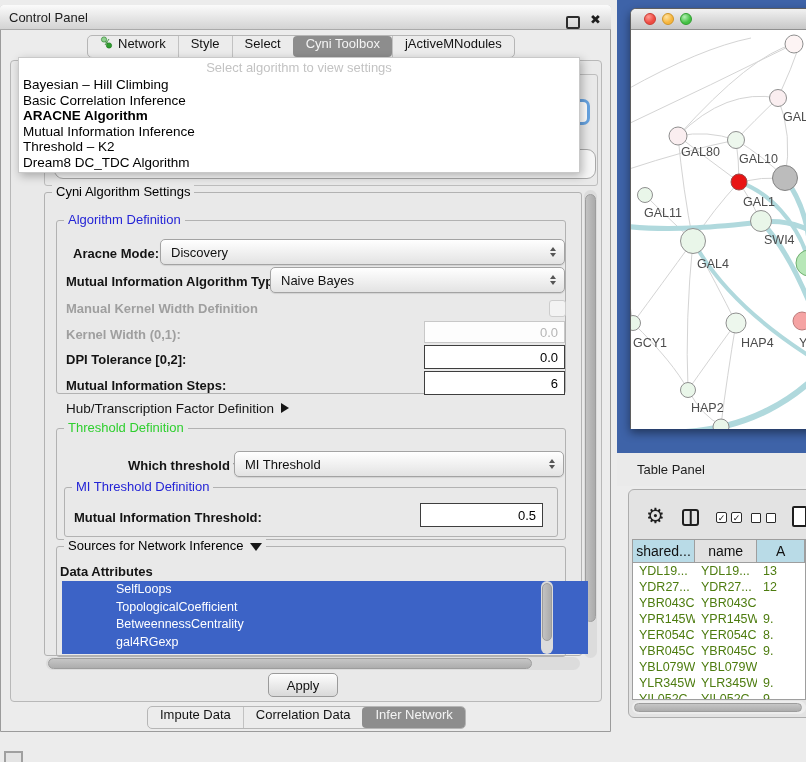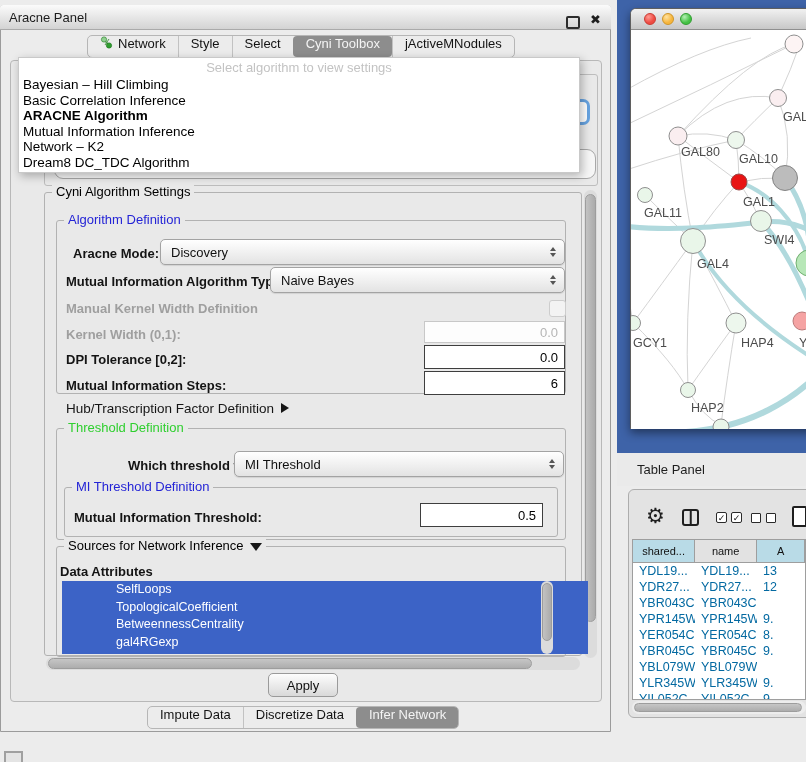--- a/index.html
+++ b/index.html
@@ -103,35 +103,35 @@
   .colico{width:17px;height:17px;border:2.5px solid #1f1f1f;border-radius:3px;box-sizing:border-box;position:relative;}
   .colico::after{content:"";position:absolute;left:50%;top:0;width:2.5px;height:100%;background:#1f1f1f;transform:translateX(-50%);}
   .cbx{width:11px;height:11px;border:1.5px solid #2a2a2a;border-radius:2px;background:#fff;
       font-size:9px;line-height:10px;text-align:center;color:#111;box-sizing:border-box;}
   .sqr{width:10px;height:10px;border:1.5px solid #2a2a2a;border-radius:1px;background:#fff;box-sizing:border-box;}
   .docico{width:15px;height:21px;border:2px solid #1f1f1f;border-radius:2px;background:#fff;box-sizing:border-box;}
 
   .table{left:632px;top:539px;width:174px;height:161px;background:#fff;border:1px solid #9e9e9e;
       overflow:hidden;box-sizing:border-box;}
   .thead{display:flex;height:22px;border-bottom:1px solid #9e9e9e;}
-  .th{font-size:11px;color:#111;display:flex;align-items:center;justify-content:center;
+  .th{font-size:14px;color:#111;display:flex;align-items:center;justify-content:center;
       border-right:1px solid #9e9e9e;box-sizing:border-box;}
   .th.cyan{background:#b9dbe7;}
   .th.gray{background:#e2e2e2;}
   .trow{display:flex;height:16px;align-items:center;}
-  .td{font-size:12.5px;color:#0369a1;padding-left:6px;white-space:nowrap;overflow:hidden;box-sizing:border-box;}
+  .td{font-size:12.5px;color:#4d7c0f;padding-left:6px;white-space:nowrap;overflow:hidden;box-sizing:border-box;}
 </style>
 </head>
 <body>
 
 <div class="page">
 
   <div class="abs cp"></div>
   <div class="abs cp-title">
-    <span class="t">Aracne Panel</span>
+    <span class="t">Control Panel</span>
     <span class="icon-float"></span>
     <span class="icon-close">✖</span>
   </div>
 
   <div class="abs seg" style="left:87px;top:35px;">
     <div class="tab">
       <svg class="net-ico" viewBox="0 0 13 13">
         <line x1="4" y1="4" x2="9" y2="9" stroke="#4a9a4a" stroke-width="1.4"></line>
         <line x1="9" y1="3" x2="5" y2="9" stroke="#4a9a4a" stroke-width="1"></line>
         <circle cx="4" cy="3.5" r="2.6" fill="#8fd08f" stroke="#3f8f3f" stroke-width="0.8"></circle>
@@ -160,21 +160,21 @@
   <div class="abs hid-field">
     <span>gal-filtered sif default node</span>
   </div>
 
   <div class="abs dd">
     <div class="ph">Select algorithm to view settings</div>
     <div class="it">Bayesian – Hill Climbing</div>
     <div class="it">Basic Correlation Inference</div>
     <div class="it bold">ARACNE Algorithm</div>
     <div class="it">Mutual Information Inference</div>
-    <div class="it">Network – K2</div>
+    <div class="it">Threshold – K2</div>
     <div class="it">Dream8 DC_TDC Algorithm</div>
   </div>
 
   <div class="abs group" style="left:44px;top:192px;width:536px;height:462px;"></div>
   <div class="abs glabel" style="left:52px;top:185px;">Cyni Algorithm Settings</div>
 
   <div class="abs track-v" style="left:584px;top:190px;width:13px;height:468px;">
     <div class="thumb" style="position:absolute;left:1px;top:4px;width:11px;height:428px;"></div>
   </div>
   <div class="abs track-h" style="left:46px;top:657px;width:534px;height:13px;">
@@ -262,21 +262,21 @@
 
   <div class="abs btn" style="left:268px;top:673px;width:70px;height:24px;">
     <span>Apply</span>
   </div>
 
   <div class="abs seg" style="left:147px;top:706px;">
     <div class="tab">
         <span>Impute Data</span>
       </div>
     <div class="tab">
-        <span>Discretize Data</span>
+        <span>Correlation Data</span>
       </div>
     <div class="tab sel">
         <span>Infer Network</span>
       </div>
   </div>
 
   <div class="abs mini-icon"></div>
 
   <div class="abs desktop"></div>
 

